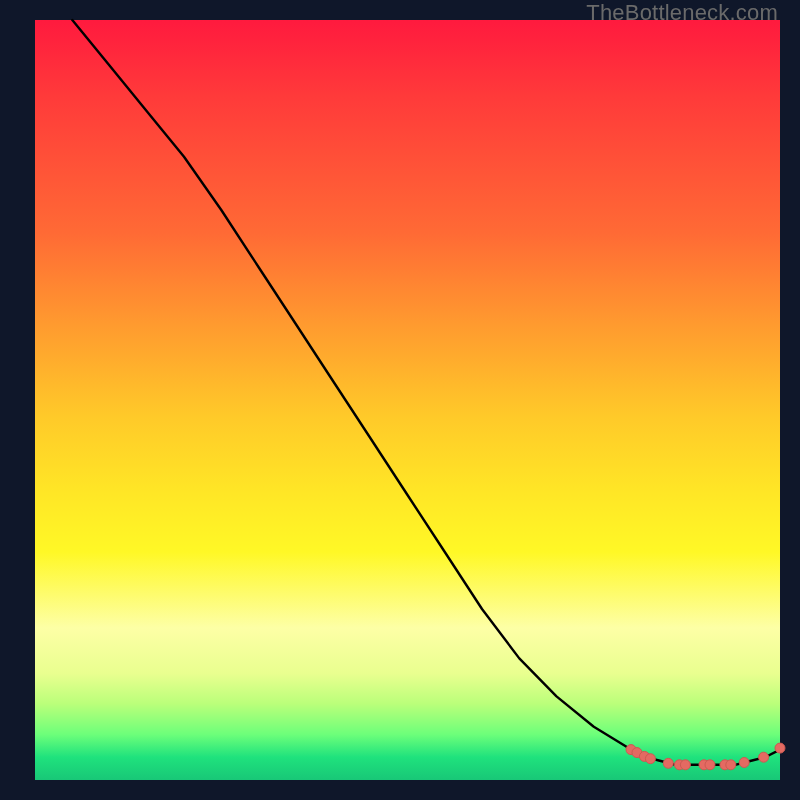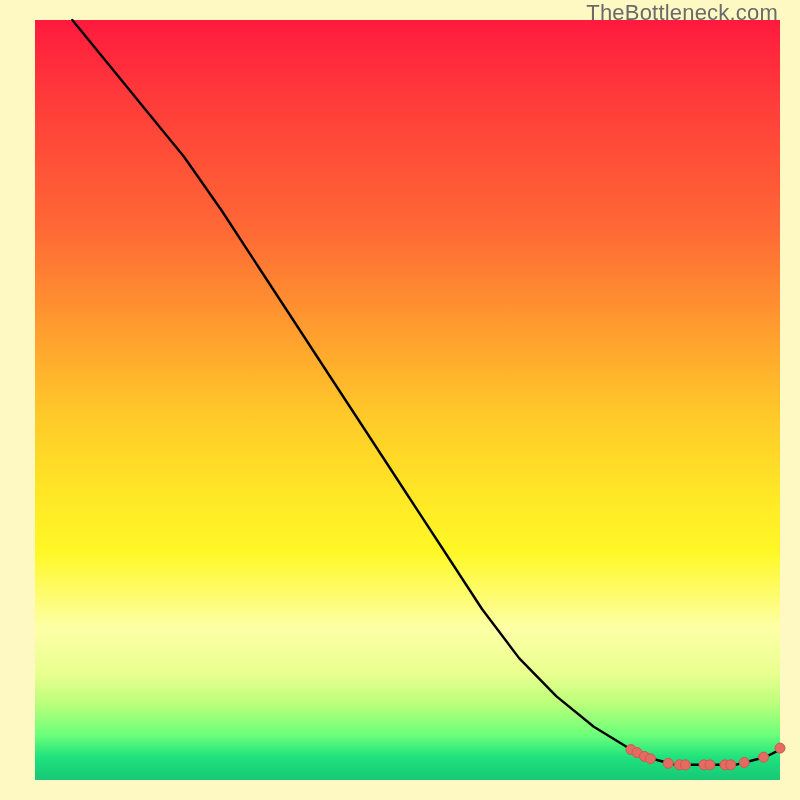--- a/index.html
+++ b/index.html
@@ -8,21 +8,21 @@
     width: 800px;
     height: 800px;
     background: #000;
     font-family: Arial, Helvetica, sans-serif;
     overflow: hidden;
   }
   .frame {
     position: relative;
     width: 800px;
     height: 800px;
-    background: #fef9c3;
+    background: #0f172a;
   }
   .plot-area {
     position: absolute;
     left: 35px;
     top: 20px;
     width: 745px;
     height: 760px;
     
     background: linear-gradient(to bottom,
       #ff1a3e 0%,

